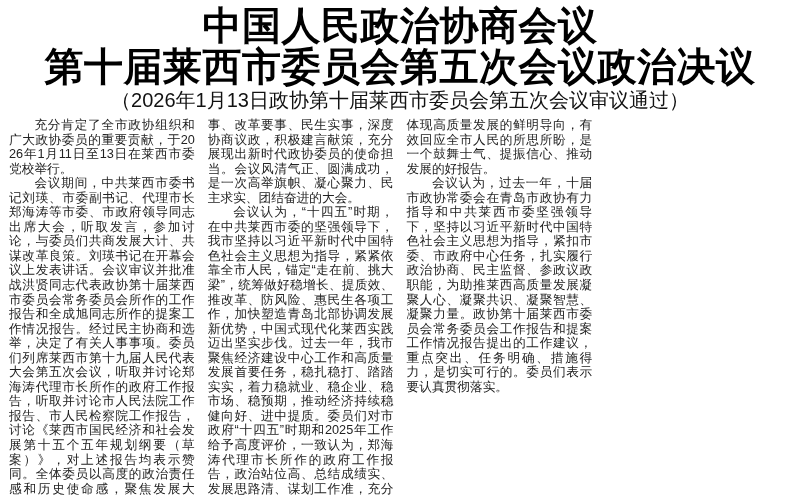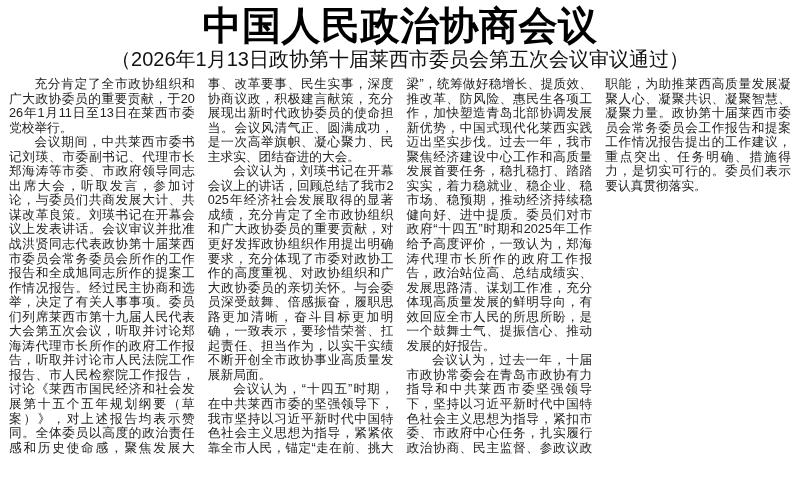--- a/index.html
+++ b/index.html
@@ -60,24 +60,24 @@
     word-break: break-all;
   }
 </style>
 </head>
 <body>
 
 <div class="page">
   <header class="doc-header">
     <h1 class="doc-title">
       <span class="title-line">中国人民政治协商会议</span>
+      <span class="title-line">第十届莱西市委员会第五次会议政治决议</span>
     </h1>
     <p class="doc-subtitle">（2026年1月13日政协第十届莱西市委员会第五次会议审议通过）</p>
   </header>
 
   <main class="article">
       <p>充分肯定了全市政协组织和广大政协委员的重要贡献，于2026年1月11日至13日在莱西市委党校举行。</p>
       <p>会议期间，中共莱西市委书记刘瑛、市委副书记、代理市长郑海涛等市委、市政府领导同志出席大会，听取发言，参加讨论，与委员们共商发展大计、共谋改革良策。刘瑛书记在开幕会议上发表讲话。会议审议并批准战洪贤同志代表政协第十届莱西市委员会常务委员会所作的工作报告和全成旭同志所作的提案工作情况报告。经过民主协商和选举，决定了有关人事事项。委员们列席莱西市第十九届人民代表大会第五次会议，听取并讨论郑海涛代理市长所作的政府工作报告，听取并讨论市人民法院工作报告、市人民检察院工作报告，讨论《莱西市国民经济和社会发展第十五个五年规划纲要（草案）》，对上述报告均表示赞同。全体委员以高度的政治责任感和历史使命感，聚焦发展大事、改革要事、民生实事，深度协商议政，积极建言献策，充分展现出新时代政协委员的使命担当。会议风清气正、圆满成功，是一次高举旗帜、凝心聚力、民主求实、团结奋进的大会。</p>
-      <p>会议认为，刘瑛书记在开幕会议上的讲话，回顾总结了我市2025年经济社会发展取得的显著成绩，充分肯定了全市政协组织和广大政协委员的重要贡献，对更好发挥政协组织作用提出明确要求，充分体现了市委对政协工作的高度重视、对政协组织和广大政协委员的亲切关怀。与会委员深受鼓舞、倍感振奋，履职思路更加清晰，奋斗目标更加明确，一致表示，要珍惜荣誉、扛起责任、担当作为，以实干实绩不断开创全市政协事业高质量发展新局面。</p>
       <p>会议认为，“十四五”时期，在中共莱西市委的坚强领导下，我市坚持以习近平新时代中国特色社会主义思想为指导，紧紧依靠全市人民，锚定“走在前、挑大梁”，统筹做好稳增长、提质效、推改革、防风险、惠民生各项工作，加快塑造青岛北部协调发展新优势，中国式现代化莱西实践迈出坚实步伐。过去一年，我市聚焦经济建设中心工作和高质量发展首要任务，稳扎稳打、踏踏实实，着力稳就业、稳企业、稳市场、稳预期，推动经济持续稳健向好、进中提质。委员们对市政府“十四五”时期和2025年工作给予高度评价，一致认为，郑海涛代理市长所作的政府工作报告，政治站位高、总结成绩实、发展思路清、谋划工作准，充分体现高质量发展的鲜明导向，有效回应全市人民的所思所盼，是一个鼓舞士气、提振信心、推动发展的好报告。</p>
       <p>会议认为，过去一年，十届市政协常委会在青岛市政协有力指导和中共莱西市委坚强领导下，坚持以习近平新时代中国特色社会主义思想为指导，紧扣市委、市政府中心任务，扎实履行政治协商、民主监督、参政议政职能，为助推莱西高质量发展凝聚人心、凝聚共识、凝聚智慧、凝聚力量。政协第十届莱西市委员会常务委员会工作报告和提案工作情况报告提出的工作建议，重点突出、任务明确、措施得力，是切实可行的。委员们表示要认真贯彻落实。</p>
     </main>
 </div>
 
 </body></html>

